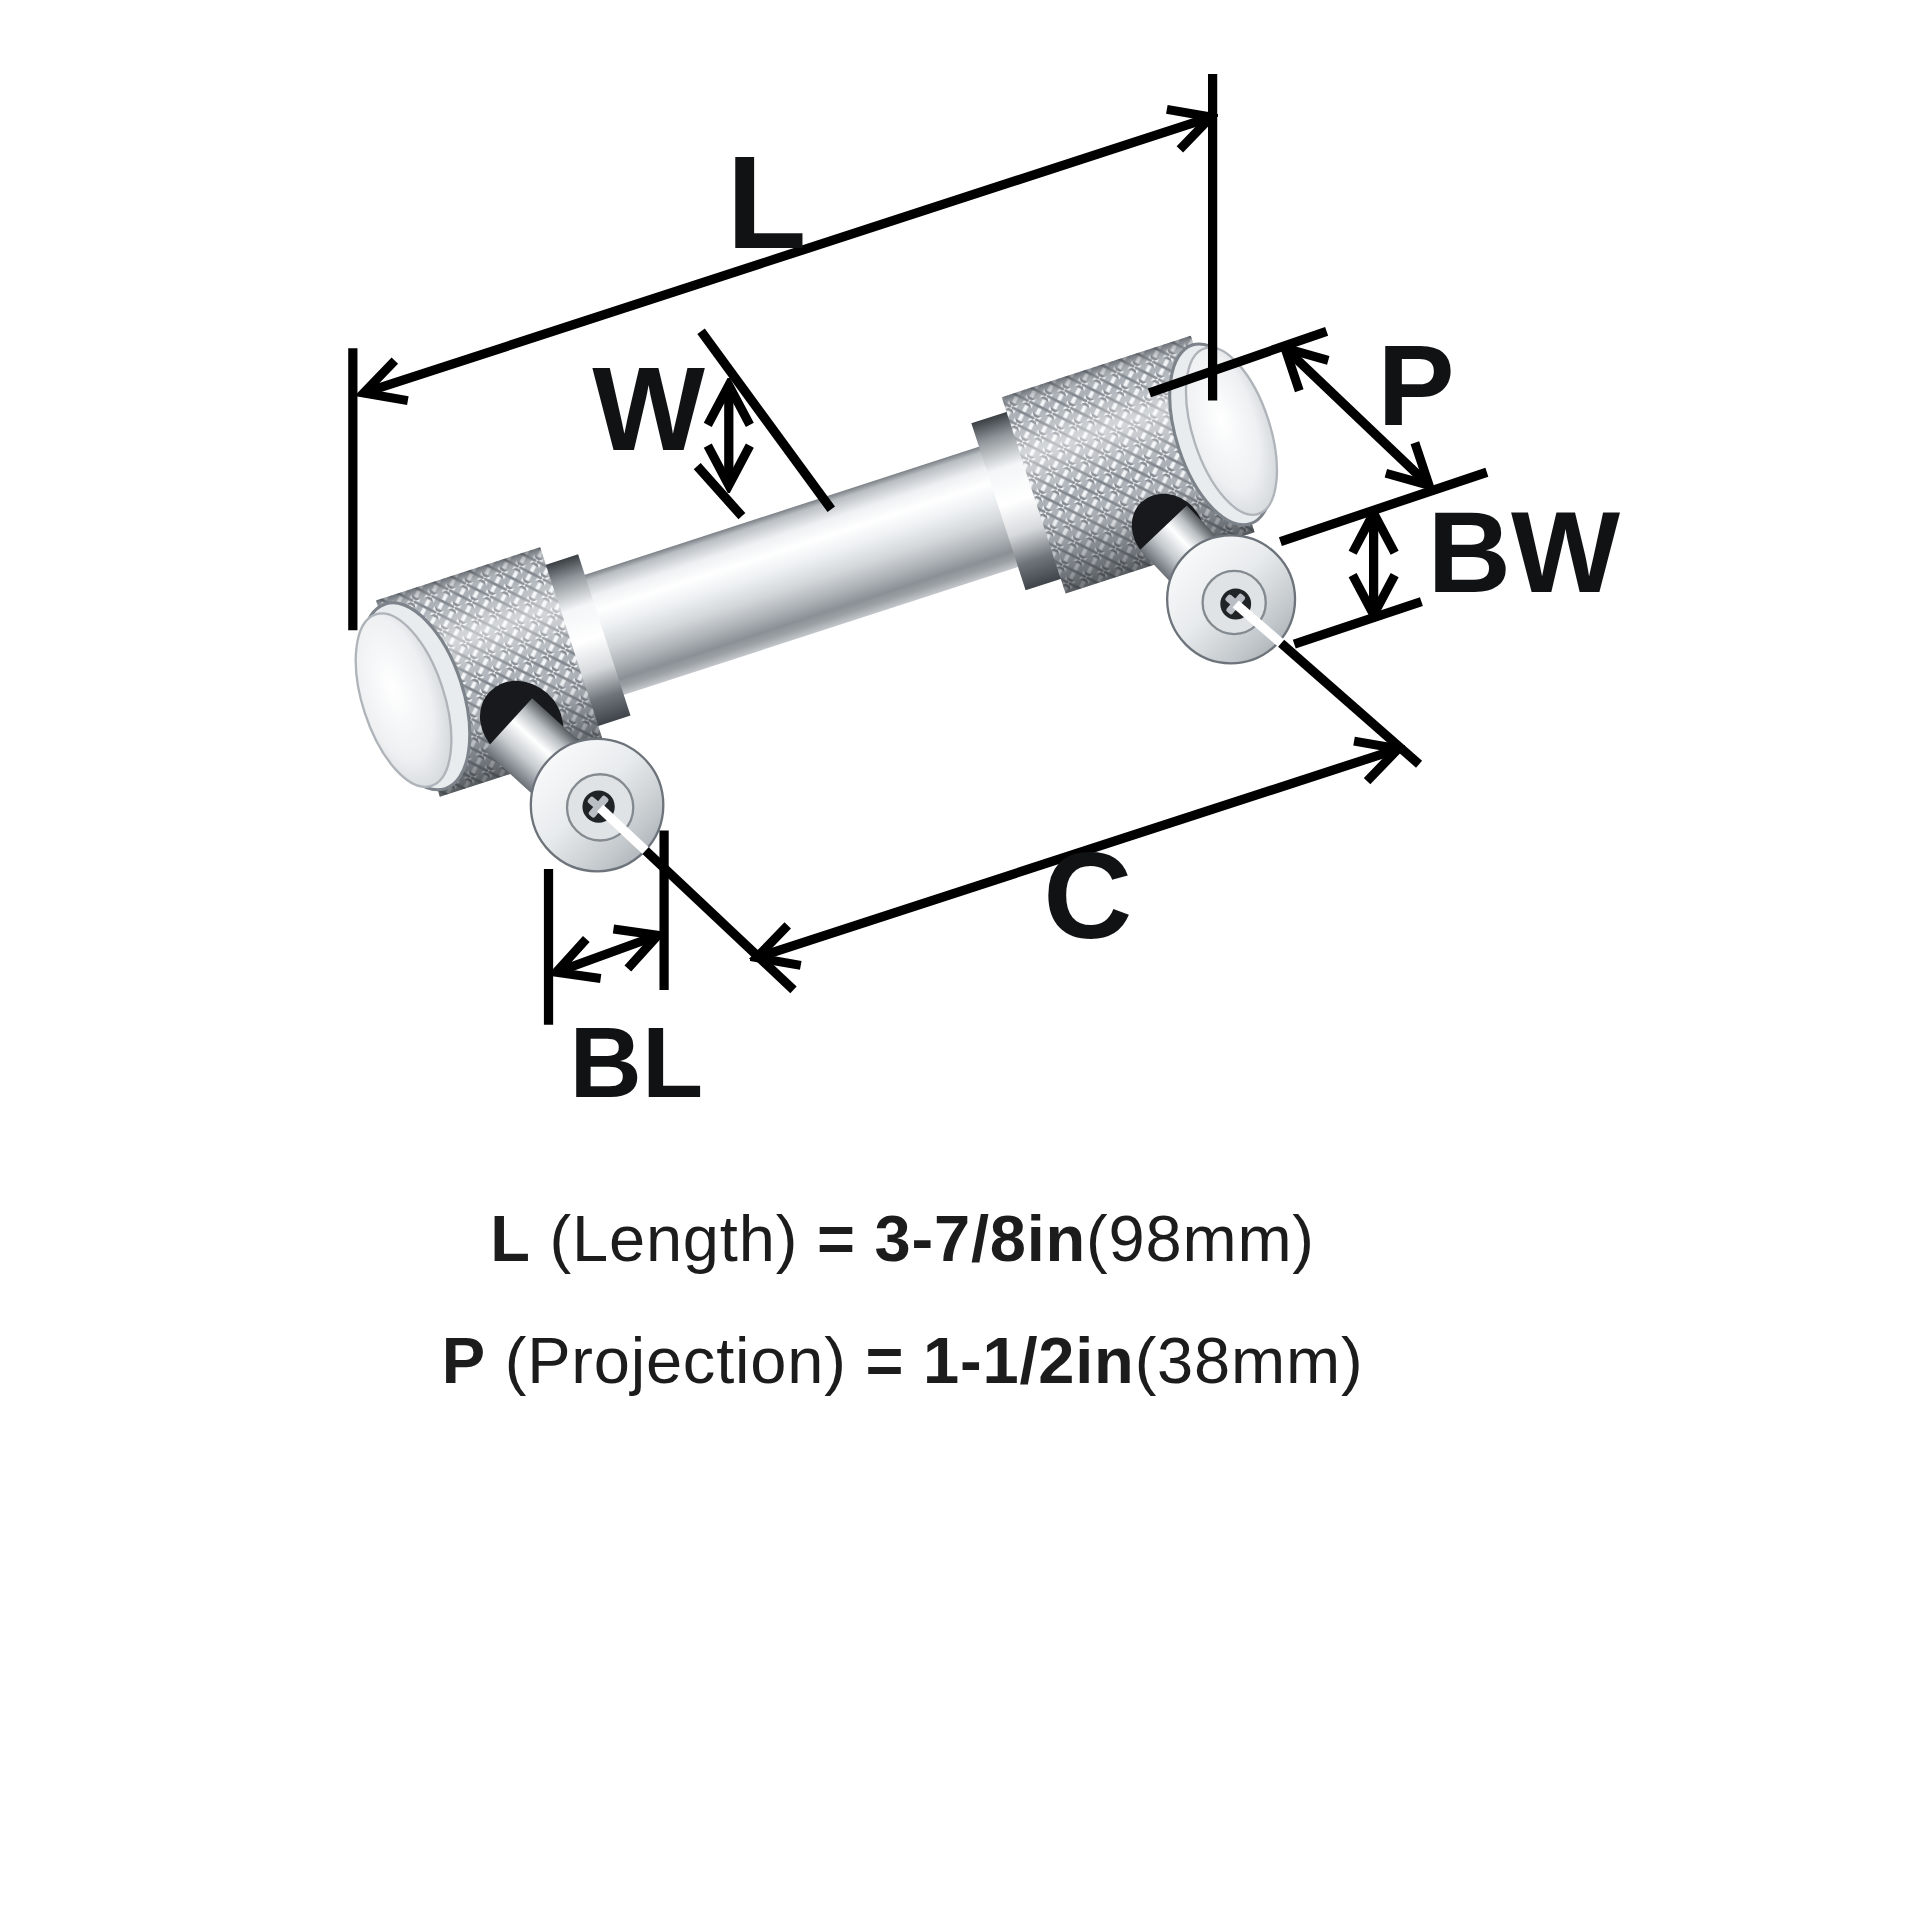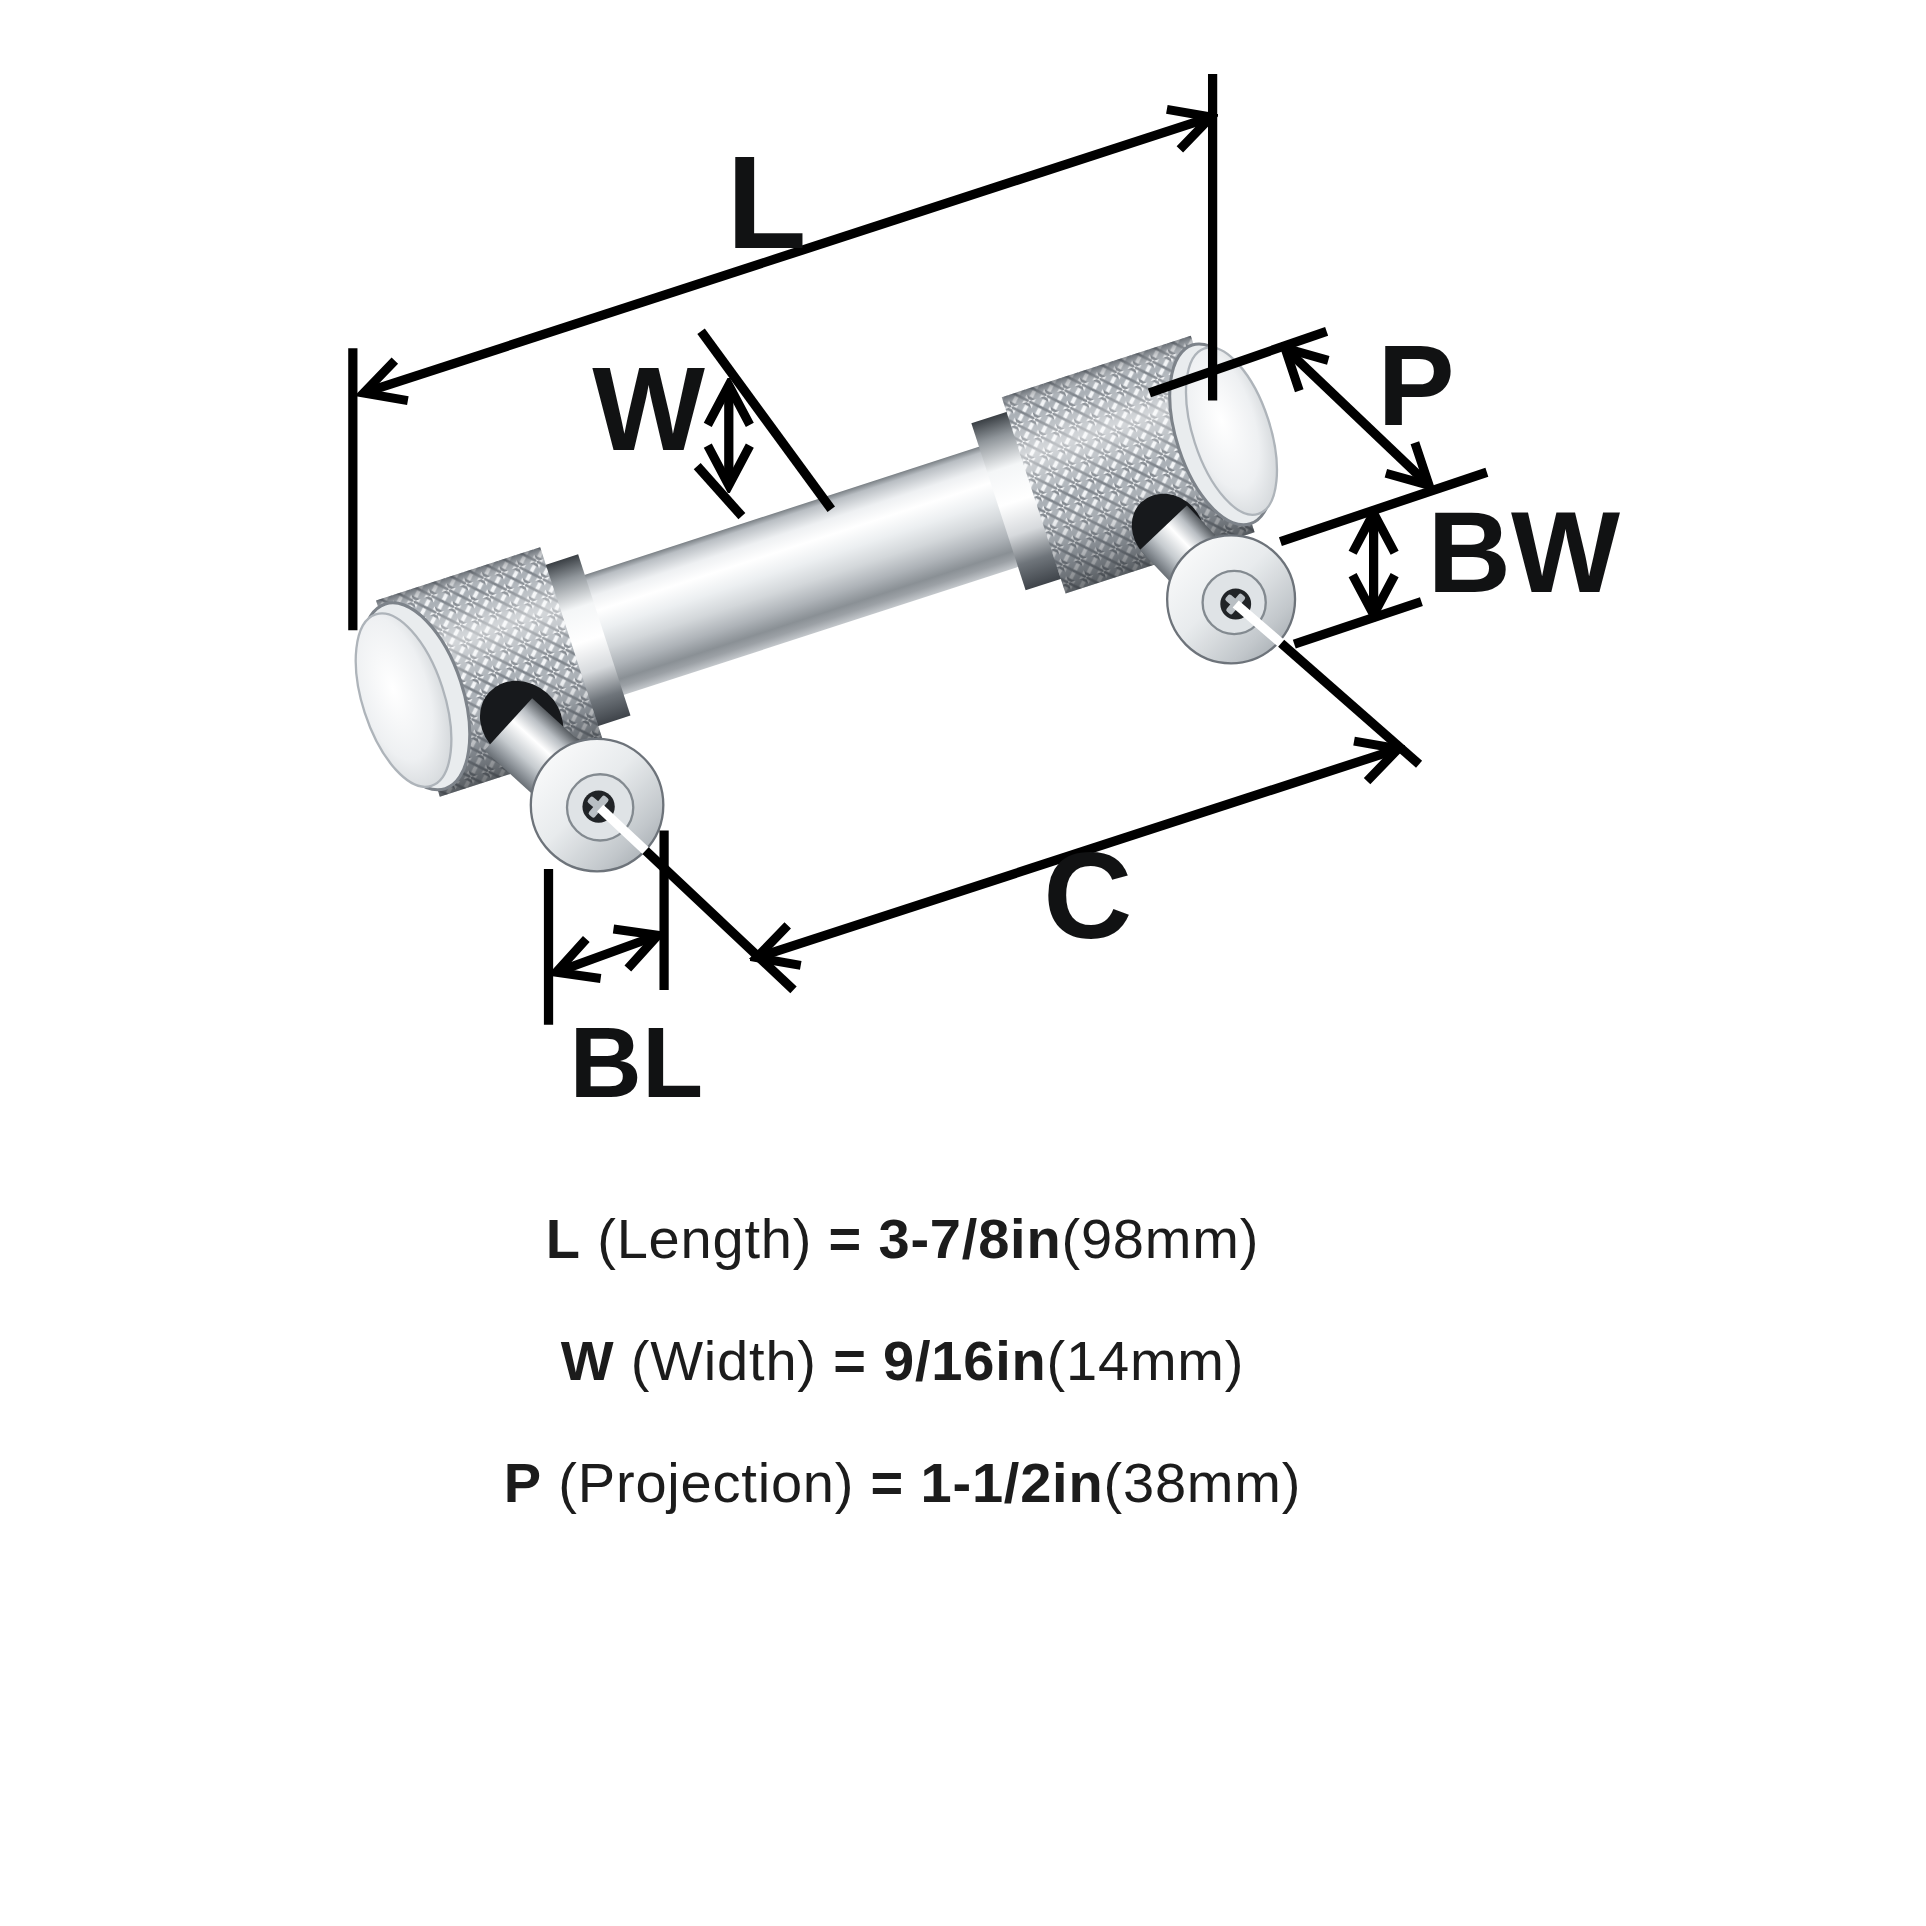--- a/index.html
+++ b/index.html
@@ -2,21 +2,21 @@
 <html style="font-size:12.3px"><head>
 <meta charset="utf-8">
 <style>
   html,body{margin:0;padding:0;background:#ffffff;}
   body{width:1926px;height:1926px;position:relative;overflow:hidden;
        font-family:"Liberation Sans", sans-serif;}
   .stage{position:absolute;left:0;top:0;width:1926px;height:1926px;}
   svg.diagram{position:absolute;left:0;top:0;}
   svg.diagram text{font-family:"Liberation Sans", sans-serif;font-weight:700;fill:#111213;}
   .specs{position:absolute;left:0;top:1178px;width:1805px;text-align:center;
-         color:#1c1c1c;font-size:56px;letter-spacing:0.8px;}
+         color:#1c1c1c;font-size:65px;letter-spacing:0.8px;}
   .spec-row{height:122px;line-height:122px;white-space:nowrap;}
   .spec-row .b{font-weight:700;}
   .spec-row .r{font-weight:400;}
 </style>
 </head>
 <body>
 
 <div class="stage">
 
 <svg class="diagram" width="1926" height="1926" viewBox="0 0 2500 2500">
@@ -197,26 +197,20 @@
 
 <div class="specs">
 
   <div class="spec-row">
     <span class="b">L</span>
     <span class="r">(Length)</span>
     <span class="b">=</span>
     <span class="b">3-7/8in</span><span class="r">(98mm)</span>
   </div>
 
-  <div class="spec-row">
-    <span class="b">W</span>
-    <span class="r">(Width)</span>
-    <span class="b">=</span>
-    <span class="b">9/16in</span><span class="r">(14mm)</span>
-  </div>
 
   <div class="spec-row">
     <span class="b">P</span>
     <span class="r">(Projection)</span>
     <span class="b">=</span>
     <span class="b">1-1/2in</span><span class="r">(38mm)</span>
   </div>
 
 
 

